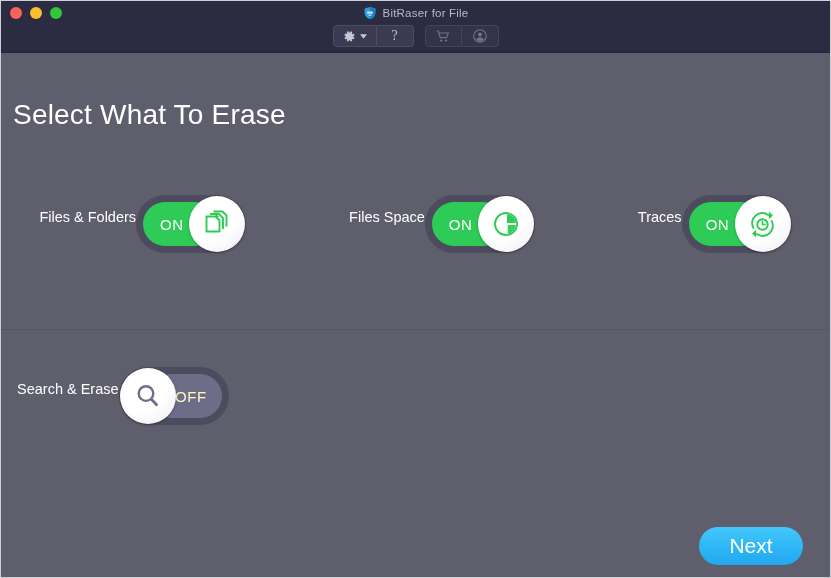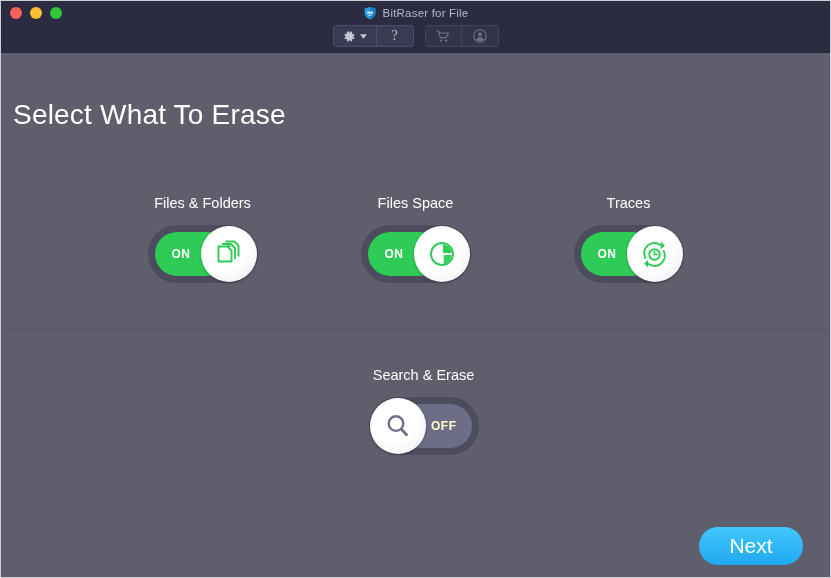--- a/index.html
+++ b/index.html
@@ -135,26 +135,26 @@
     left: 0; right: 0;
     display: flex;
     justify-content: center;
     gap: 103px;
   }
   .row-bottom {
     position: absolute;
     top: 314px;
     left: 16px; right: 0;
     display: flex;
-    justify-content: center;
+    justify-content: flex-start;
   }
 
   .toggle-cell {
     display: flex;
-    flex-direction: column;
+    flex-direction: row;
     align-items: center;
   }
   .toggle-label {
     color: #ffffff;
     font-size: 14.5px;
     margin-bottom: 14px;
     white-space: nowrap;
   }
 
   .switch {
@@ -180,22 +180,22 @@
     left: 29px;
     right: 7px;
     background: #6d6d88;
   }
   .track-text {
     position: absolute;
     top: 0; bottom: 0;
     display: flex;
     align-items: center;
     color: #ffffff;
-    font-size: 12px;
-    font-weight: bold;
+    font-size: 15px;
+    font-weight: normal;
     letter-spacing: .5px;
   }
   .switch.on  .track-text { left: 24px; }
   .switch.off .track-text { right: 22px; color: #fef9c3; }
 
   .knob {
     position: absolute;
     top: 1px;
     width: 56px;
     height: 56px;

